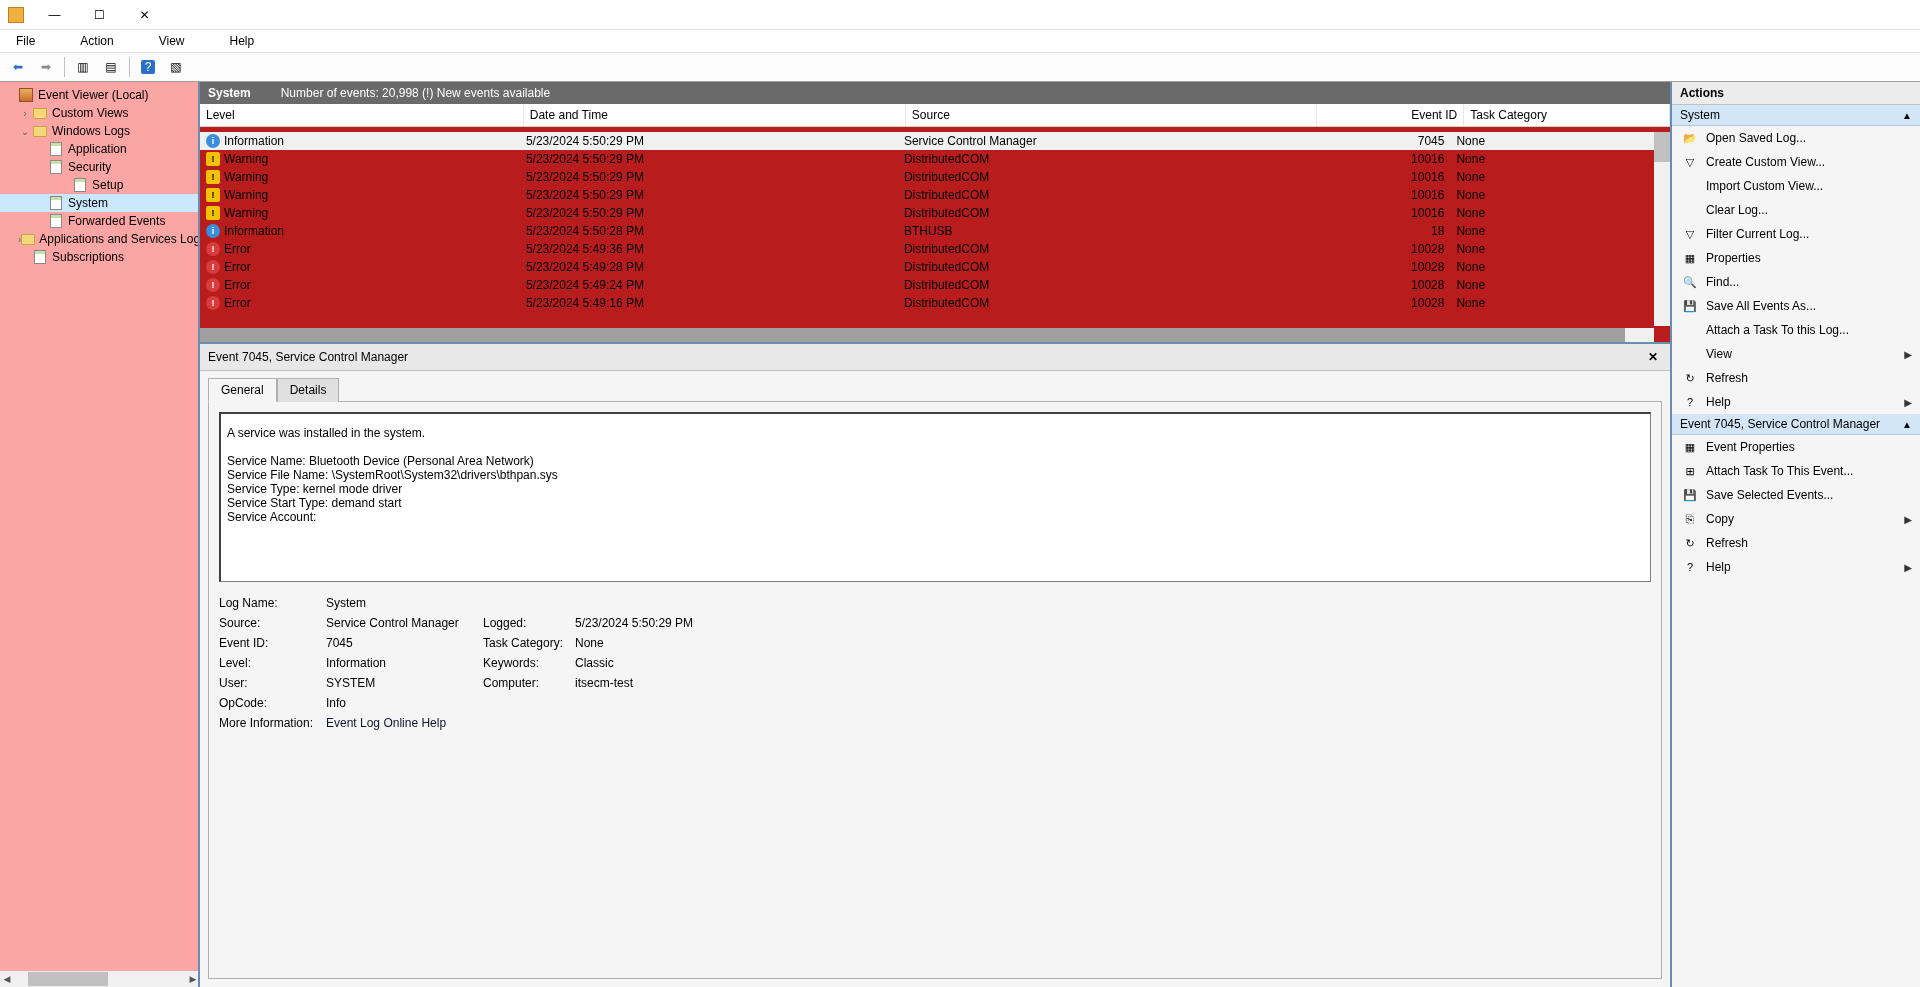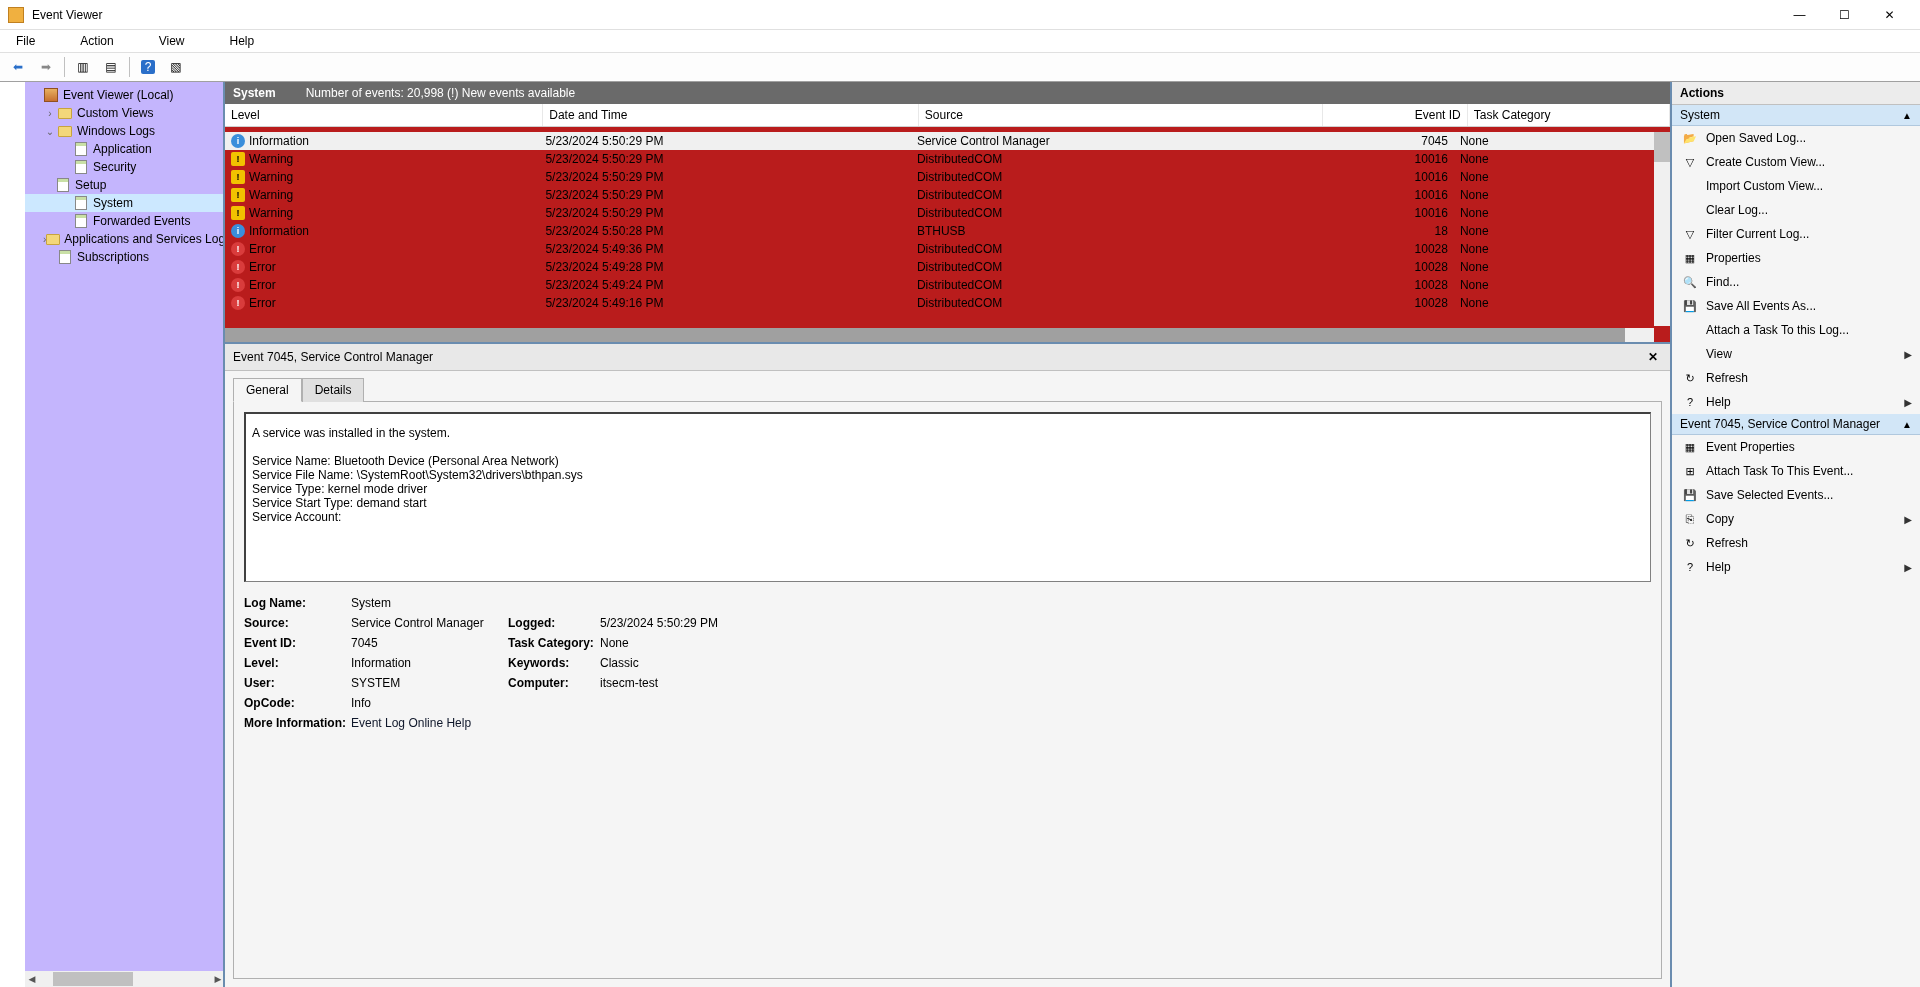--- a/index.html
+++ b/index.html
@@ -8,21 +8,21 @@
 .titlebar-icon { width: 16px; height: 16px; margin-right: 8px; background: #f0b040; border: 1px solid #c08020; display:inline-block; }
 .title-text { flex: 1; font-size: 12px; }
 .win-buttons { display: flex; gap: 0; }
 .win-btn { width: 45px; height: 28px; display:flex; align-items:center; justify-content:center; font-size:12px; cursor:pointer; }
 .menubar { height: 22px; display:flex; align-items:center; padding: 0 6px; background:#fff;gap:25px; }
 .menuitem { padding: 2px 10px; cursor:pointer; }
 .toolbar { height: 30px; display:flex; align-items:center; padding: 2px 6px; border-top:1px solid #e0e0e0; border-bottom:1px solid #a0a0a0; gap:4px; background:#fdfdfd; }
 .tb-btn { width:24px; height:24px; display:flex; align-items:center; justify-content:center; border:1px solid transparent; cursor:pointer; }
 .tb-sep { width:1px; height:20px; background:#c0c0c0; margin:0 2px; }
 .main { display:flex; height: calc(100vh - 82px); }
-.tree-panel { width:200px; border-right:2px solid #6a8caf; background:#c4b5fd; overflow:auto; padding:4px 0; position:relative;margin-left:25px; }
+.tree-panel { width:200px; border-right:2px solid #6a8caf; background:#fca5a5; overflow:auto; padding:4px 0; position:relative; }
 .tree-node { display:flex; align-items:center; padding:1px 0 1px 4px; cursor:pointer; white-space:nowrap; }
 .tree-node.selected { background:#cce8ff; }
 .tree-toggle { width:14px; text-align:center; color:#666; font-size:10px; }
 .tree-icon { width:16px; height:16px; margin-right:4px; display:inline-flex; align-items:center; justify-content:center; }
 .tree-label { font-size:12px; }
 .center-panel { flex:1; display:flex; flex-direction:column; border-right:2px solid #6a8caf; min-width:0; }
 .center-header { background:#6a6a6a; color:#fff; padding:4px 8px; display:flex; align-items:center; gap:30px; font-size:12px; }
 .center-header b { font-weight:600; }
 .event-table-wrap { flex:0 0 auto; height: 240px; border-bottom:2px solid #6a8caf; overflow:hidden; position:relative; background:#b91c1c; }
 .event-table { width:100%; border-collapse:collapse; table-layout:fixed; }
@@ -42,21 +42,21 @@
 .detail-panel { flex:1; display:flex; flex-direction:column; background:#f5f5f5; overflow:hidden; }
 .detail-header { display:flex; align-items:center; padding:4px 8px; background:#e8e8e8; border-bottom:1px solid #c0c0c0; }
 .detail-header-text { flex:1; font-size:12px; }
 .detail-close { width:18px; height:18px; cursor:pointer; display:flex; align-items:center; justify-content:center; font-weight:bold; }
 .tabs { display:flex; padding:6px 8px 0 8px; gap:0; }
 .tab { padding:4px 12px; background:#e0e0e0; border:1px solid #b0b0b0; border-bottom:none; cursor:pointer; position:relative; top:1px; font-size:12px; }
 .tab.active { background:#f5f5f5; border-bottom:1px solid #f5f5f5; z-index:2; }
 .tab-content { flex:1; border:1px solid #b0b0b0; margin:0 8px 8px 8px; background:#f5f5f5; padding:10px; overflow:auto; }
 .desc-box { background:#fff; border:1px solid #808080; border-top:2px solid #404040; border-left:2px solid #404040; padding:12px 6px; font-size:12px; min-height:170px; white-space:pre-line; margin-bottom:14px; }
 .field-grid { display:grid; grid-template-columns: 105px 155px 90px 200px; row-gap:6px; column-gap:2px; font-size:12px; }
-.field-label { font-weight:700; }
+.field-label { font-weight:400; }
 .link { color:#0f172a; cursor:pointer; }
 .actions-panel { width:248px; background:#f5f5f5; display:flex; flex-direction:column; overflow:auto; }
 .actions-title { background:#ececec; padding:4px 8px; font-weight:600; border-bottom:1px solid #c0c0c0; font-size:12px; }
 .actions-section-hdr { background:#d2e6f7; padding:3px 8px; font-size:12px; display:flex; align-items:center; justify-content:space-between; border-bottom:1px solid #b0c8de; }
 .actions-section-hdr .collapse { font-size:10px; }
 .action-item { display:flex; align-items:center; padding:4px 8px 4px 10px; gap:8px; cursor:pointer; font-size:12px; }
 .action-icon { width:16px; height:16px; display:inline-flex; align-items:center; justify-content:center; font-size:11px; }
 .action-arrow { margin-left:auto; font-size:10px; color:#333; }
 .bottom-hscroll { position:absolute; bottom:0; left:0; width:200px; height:16px; background:#f0f0f0; display:flex; align-items:center; }
 .bottom-hscroll-track { flex:1; height:14px; background:#f0f0f0; position:relative; margin:0 14px; }
@@ -67,21 +67,20 @@
 
 .ic-folder { width:14px; height:11px; background:#f3d77a; border:1px solid #c7a33e; border-radius:1px; }
 .ic-log { width:12px; height:14px; background:#fff; border:1px solid #888; box-shadow:inset 0 3px 0 #c9e0a6; }
 .ic-root { width:14px; height:14px; background:linear-gradient(#e8b060,#c77030); border:1px solid #905020; }
 </style>
 </head>
 <body>
 
 <div class="titlebar">
   <span class="titlebar-icon"></span>
-  <span class="title-text">Event Viewer</span>
   <div class="win-buttons">
     <div class="win-btn">—</div>
     <div class="win-btn">☐</div>
     <div class="win-btn">✕</div>
   </div>
 </div>
 
 <div class="menubar">
   <div class="menuitem">File</div>
   <div class="menuitem">Action</div>
@@ -141,21 +140,21 @@
           <span class="ic-log"></span>
         </span>
       <span class="tree-label">Application</span>
     </div>
     <div class="tree-node" style="padding-left:48px">
       <span class="tree-icon">
           <span class="ic-log"></span>
         </span>
       <span class="tree-label">Security</span>
     </div>
-    <div class="tree-node" style="padding-left:30px">
+    <div class="tree-node" style="padding-left:72px">
       <span class="tree-icon">
           <span class="ic-log"></span>
         </span>
       <span class="tree-label">Setup</span>
     </div>
     <div class="tree-node selected" style="padding-left:48px">
       <span class="tree-icon">
           <span class="ic-log"></span>
         </span>
       <span class="tree-label">System</span>

